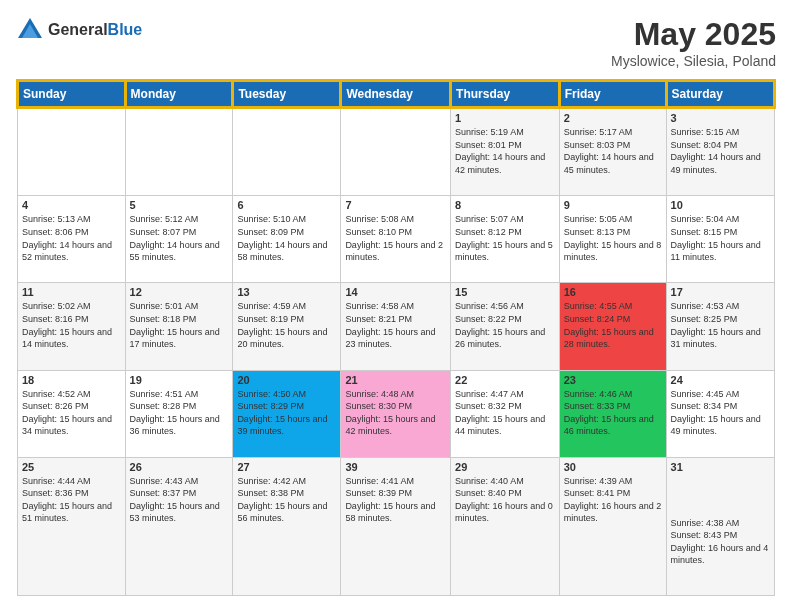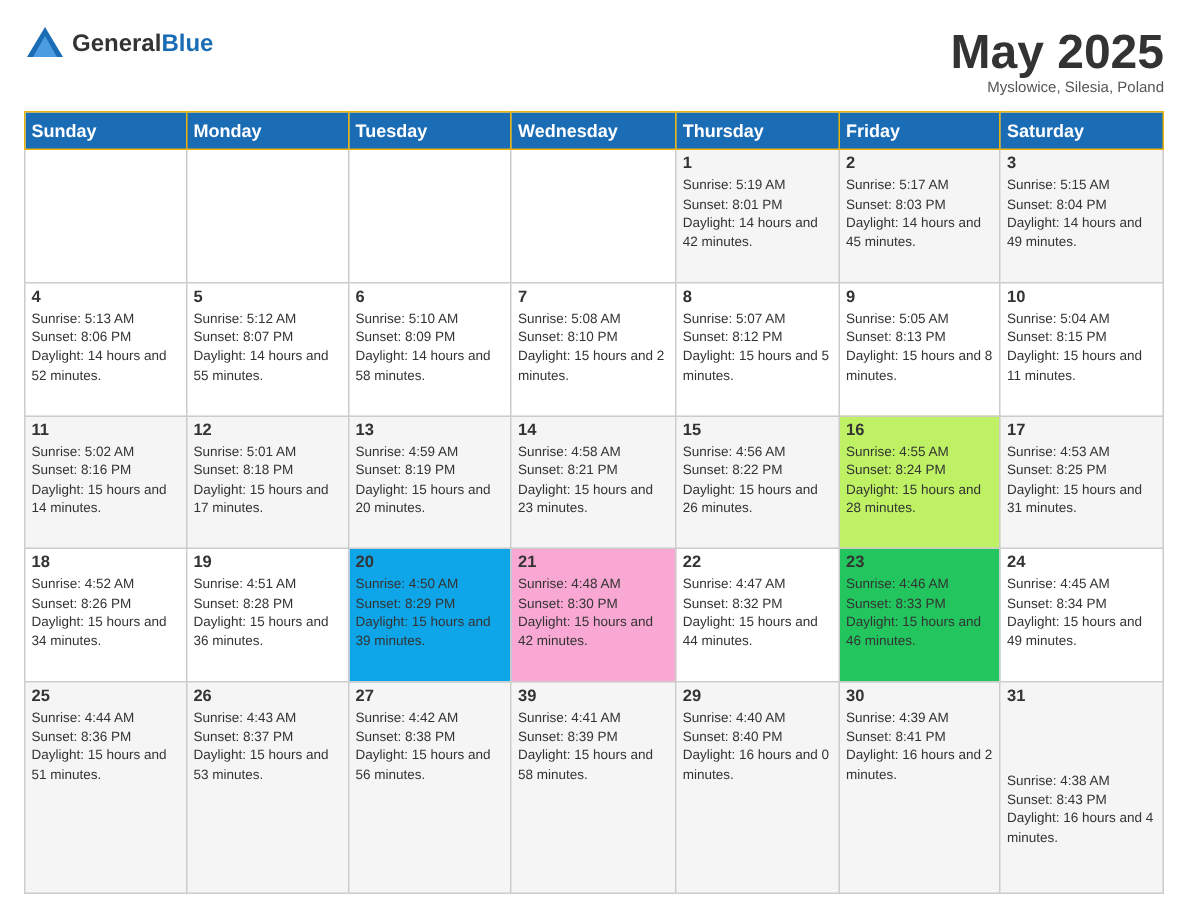--- a/index.html
+++ b/index.html
@@ -34,37 +34,37 @@
     }
     .title-block {
       text-align: right;
     }
     .title-block h1 {
       font-size: 32px;
       color: #333;
       font-weight: bold;
     }
     .title-block h2 {
-      font-size: 10px;
+      font-size: 14px;
       color: #555;
       font-weight: normal;
     }
     .calendar {
       width: 100%;
       flex: 1;
       border-collapse: collapse;
       border: 1px solid #ccc;
     }
     .calendar th {
       background: #1a6cb5;
       color: #fff;
       font-size: 12px;
       padding: 5px 4px;
       text-align: left;
-      border: 1px solid #eab308;
+      border: 3px solid #eab308;
       font-weight: bold;
     }
     .calendar td {
       vertical-align: top;
       border: 1px solid #ccc;
       padding: 3px 4px;
       font-size: 9.5px;
       width: 113px;
       background: #fff;
     }
@@ -232,21 +232,21 @@
             <div class="day-info" style="white-space: pre-line;">Sunrise: 4:58 AM
 Sunset: 8:21 PM
 Daylight: 15 hours and 23 minutes.</div>
           </td>
           <td style="background: rgb(245, 245, 245);">
             <span class="day-number">15</span>
             <div class="day-info" style="white-space: pre-line;">Sunrise: 4:56 AM
 Sunset: 8:22 PM
 Daylight: 15 hours and 26 minutes.</div>
           </td>
-          <td style="background: #bef264;">
+          <td style="background: #ef4444;">
             <span class="day-number">16</span>
             <div class="day-info" style="white-space: pre-line;">Sunrise: 4:55 AM
 Sunset: 8:24 PM
 Daylight: 15 hours and 28 minutes.</div>
           </td>
           <td style="background: rgb(245, 245, 245);">
             <span class="day-number">17</span>
             <div class="day-info" style="white-space: pre-line;">Sunrise: 4:53 AM
 Sunset: 8:25 PM
 Daylight: 15 hours and 31 minutes.</div>

